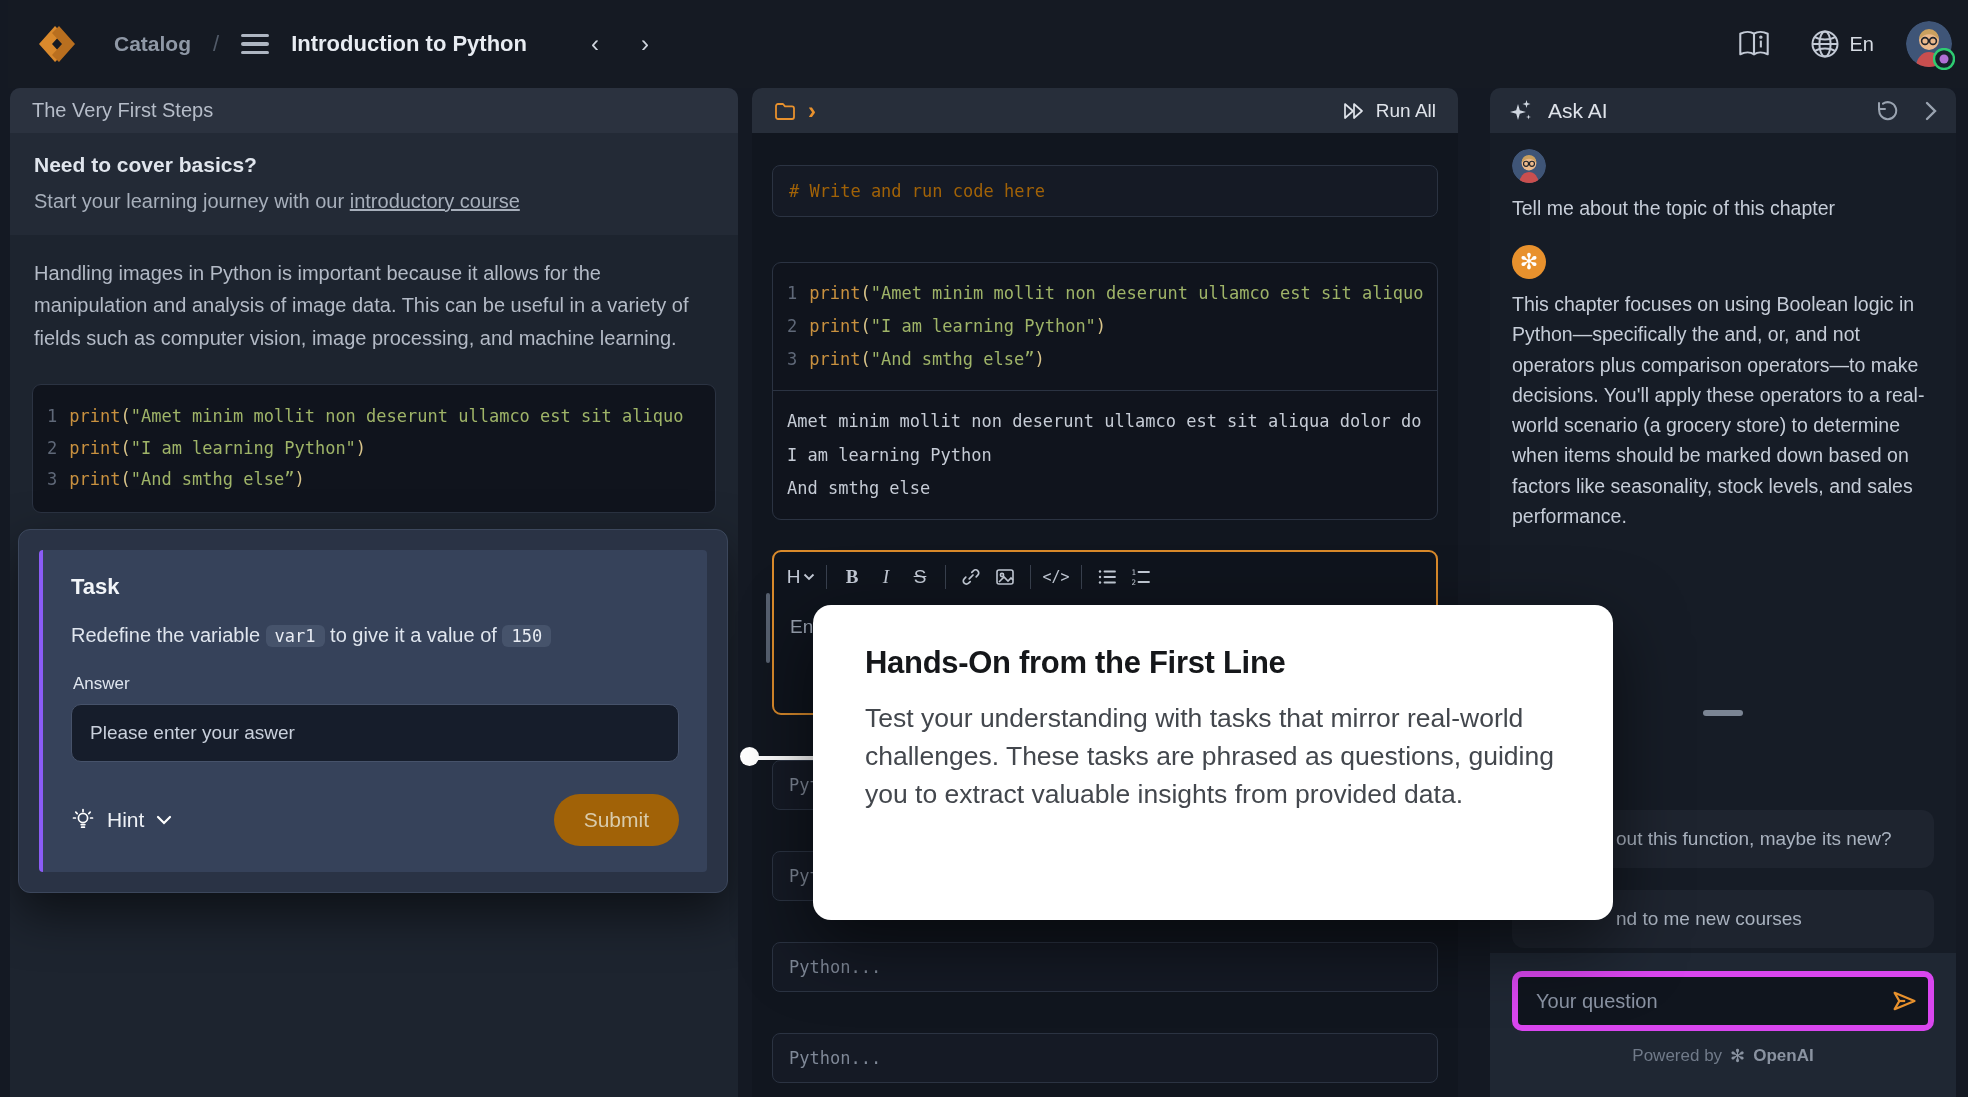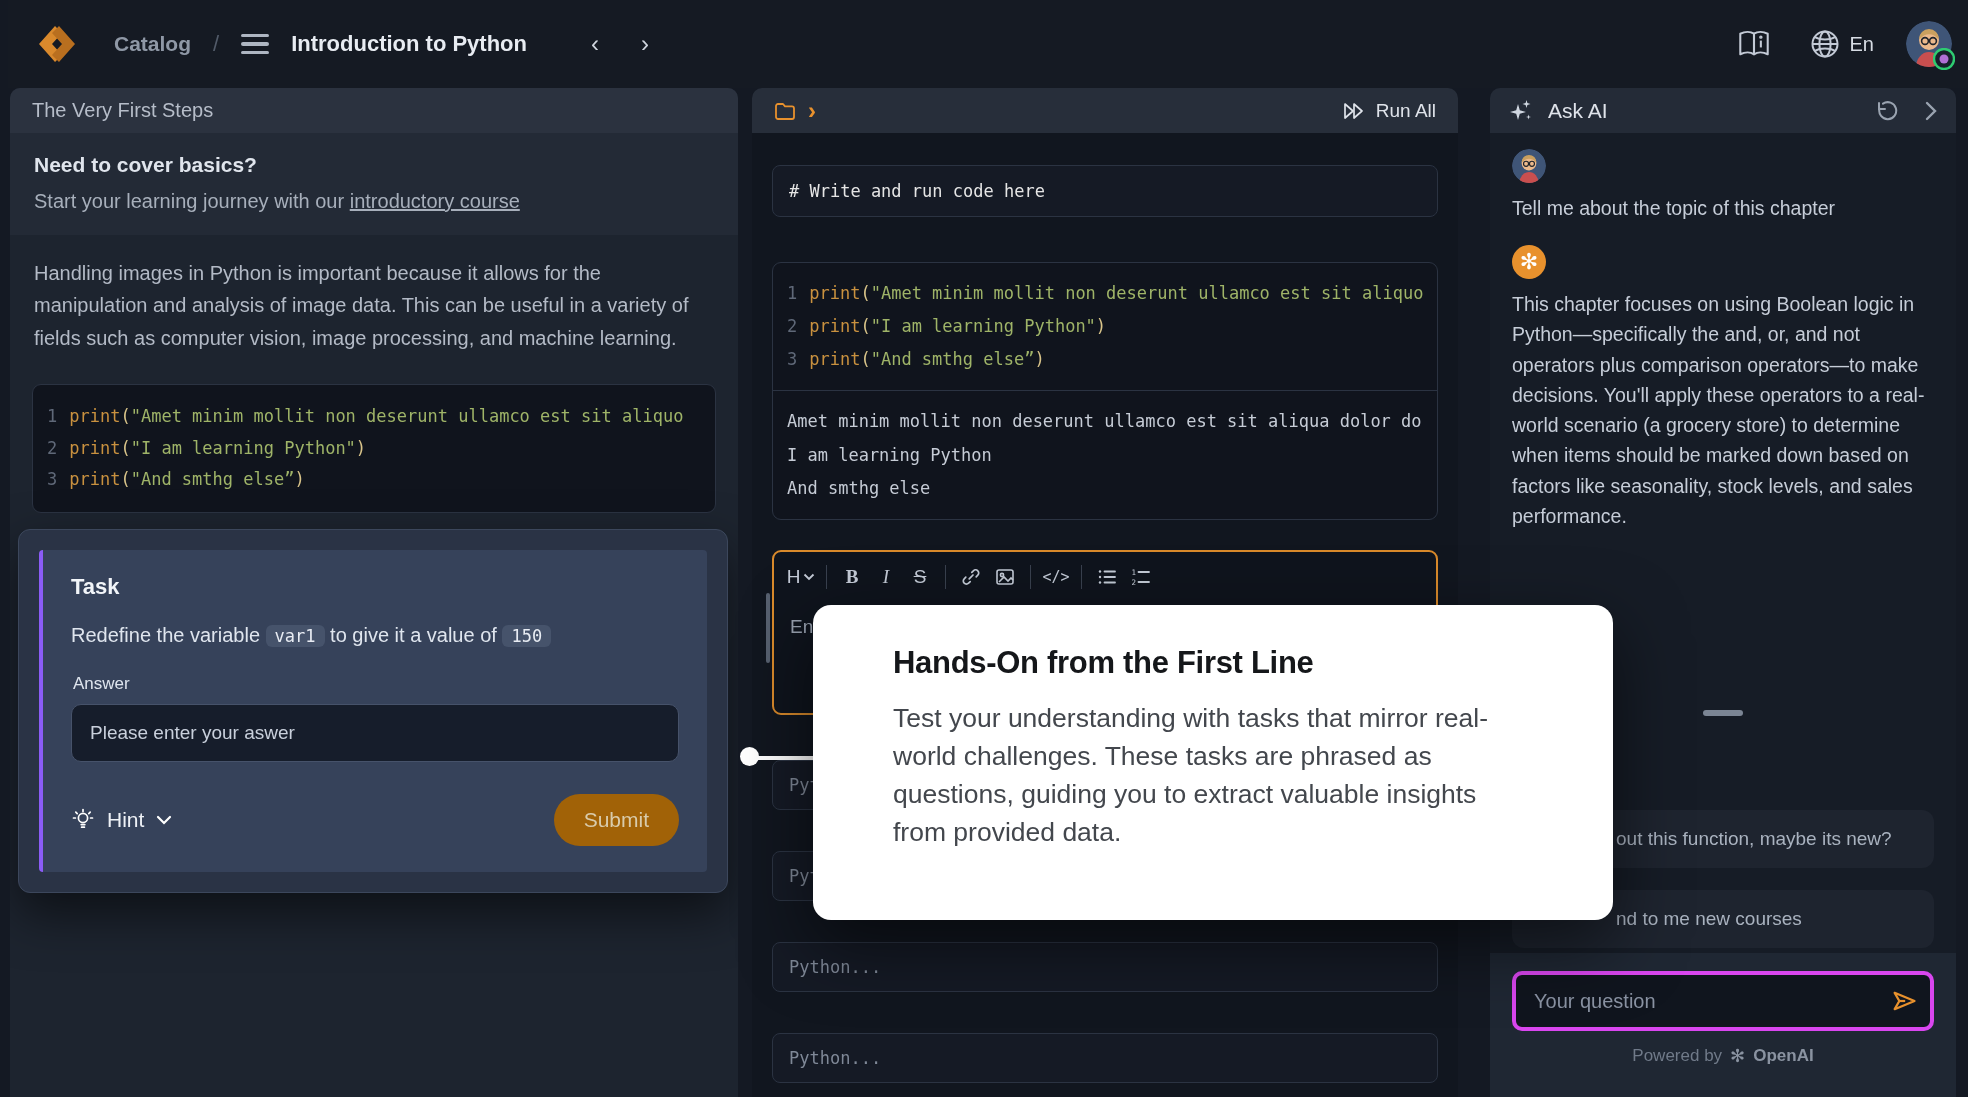--- a/index.html
+++ b/index.html
@@ -67,21 +67,21 @@
   .submit-btn { background:#a16207; color:#d9cbab; border:none; border-radius:28px; height:52px;
     padding:0 30px; font-size:21px; cursor:pointer; font-family:"Liberation Sans",sans-serif; }
 
   
   .mid-panel { left:752px; width:706px; background:#11161f; }
   .mid-panel .panel-header { background:#272e3a; justify-content:space-between; }
   .mid-head-left { display:flex; align-items:center; gap:12px; }
   .mid-chev { color:#e8912d; font-size:24px; font-weight:bold; line-height:1; }
   .run-all { display:flex; align-items:center; gap:10px; color:#dfe3ea; font-size:19px; cursor:pointer; }
   .scratch { margin:32px 20px 0 20px; height:52px; background:#151a25; border:1px solid #2b3342; border-radius:8px;
-    display:flex; align-items:center; padding:0 16px; color:#e5e5e5; font-size:17px; cursor:text; }
+    display:flex; align-items:center; padding:0 16px; color:#a16207; font-size:17px; cursor:text; }
   .cell { margin:45px 20px 0 20px; background:#10141d; border:1px solid #2b3342; border-radius:9px; overflow:hidden; }
   .cell-code { padding:14px; font-size:17px; line-height:1.95; white-space:nowrap; overflow:hidden; }
   .cell-divider { height:1px; background:#2b3342; }
   .cell-output { padding:14px; font-size:17px; line-height:1.95; color:#c6ccd6; white-space:nowrap; overflow:hidden; }
   .editor { margin:30px 20px 0 20px; border:2px solid #d98a2b; border-radius:9px; background:#0f141d; height:165px; }
   .editor-toolbar { display:flex; align-items:center; padding:10px 14px 8px 10px; color:#c4cbd7; }
   .tb-item { display:flex; align-items:center; justify-content:center; min-width:34px; height:30px;
     cursor:pointer; border-radius:6px; font-size:19px; gap:3px; }
   .tb-sep { width:1px; height:24px; background:#39414f; margin:0 8px; }
   .tb-b { font-weight:bold; font-family:"Liberation Serif",serif; }
@@ -104,34 +104,34 @@
   .chat-msg { margin-top:10px; color:#c6cdd8; font-size:19.5px; line-height:1.55; }
   .openai-avatar { width:34px; height:34px; border-radius:50%; background:#e8912d; color:#fff;
     display:flex; align-items:center; justify-content:center; font-size:22px; margin-top:22px; }
   .drag-dash { position:absolute; left:50%; transform:translateX(-50%); top:622px; width:40px; height:6px;
     background:#7b8594; border-radius:3px; cursor:grab; }
   .sugg { position:absolute; left:22px; right:22px; height:58px; background:#1e242f; border-radius:12px;
     display:flex; align-items:center; color:#a9b2bf; font-size:19px; padding-left:104px; cursor:pointer; }
   .sugg.s1 { top:642px; } .sugg.s2 { top:722px; } .sugg.s3 { top:802px; }
   .ask-bottom { position:absolute; left:0; right:0; top:865px; bottom:0; background:#1f2733; }
   .question-wrap { position:relative; margin:18px 22px 0 22px; }
-  .question-input { width:100%; height:60px; background:#10151e; border:4px solid #d946ef; border-radius:10px;
+  .question-input { width:100%; height:60px; background:#10151e; border:6px solid #d946ef; border-radius:10px;
     color:#dfe4ec; font-size:20px; padding:0 56px 0 18px; outline:none; font-family:"Liberation Sans",sans-serif; }
   .question-input::placeholder { color:#8a93a3; opacity:1; }
   .send-btn { position:absolute; right:14px; top:14px; width:32px; height:32px; cursor:pointer;
     display:flex; align-items:center; justify-content:center; }
   .powered { margin-top:14px; display:flex; align-items:center; justify-content:center; gap:8px;
     color:#707a89; font-size:17px; }
   .powered .brand { color:#8a93a1; font-weight:bold; }
 
   
   .connector-line { position:absolute; left:749px; top:756px; width:64px; height:4px; background:#fff; z-index:60; }
   .connector-dot { position:absolute; left:740px; top:747px; width:19px; height:19px; border-radius:50%; background:#fff; z-index:61; }
   .tooltip { position:absolute; left:813px; top:605px; width:800px; height:315px; background:#fff;
-    border-radius:18px; box-shadow:0 24px 70px rgba(0,0,0,.55); padding:40px 80px; z-index:62; }
+    border-radius:18px; box-shadow:0 24px 70px rgba(0,0,0,.55); padding:40px 52px; z-index:62; }
   .tooltip h2 { color:#15171a; font-size:31px; letter-spacing:-0.3px; }
   .tooltip p { margin-top:18px; color:#43474d; font-size:26.5px; line-height:1.44; }
 
   svg { display:block; }
 </style>
 </head>
 <body>
 
 <svg width="0" height="0" style="position:absolute">
   <symbol id="avatar-svg" viewBox="0 0 46 46">

